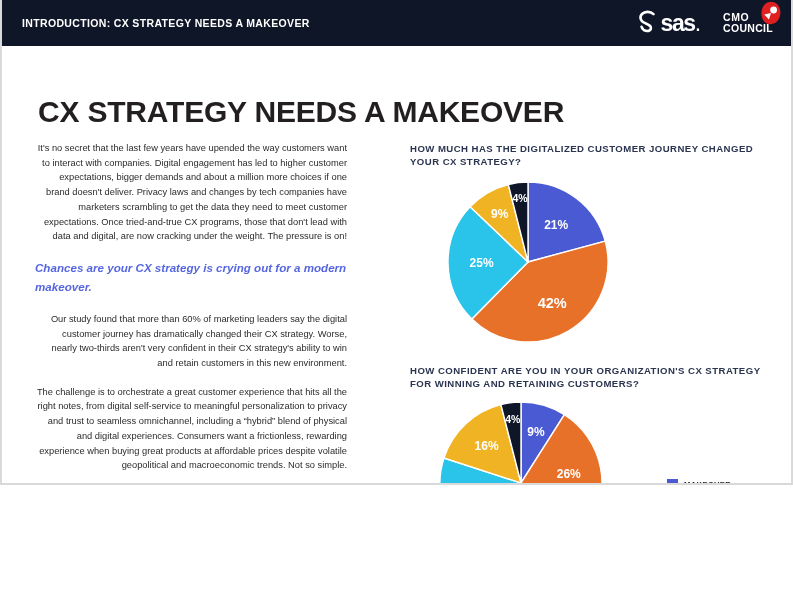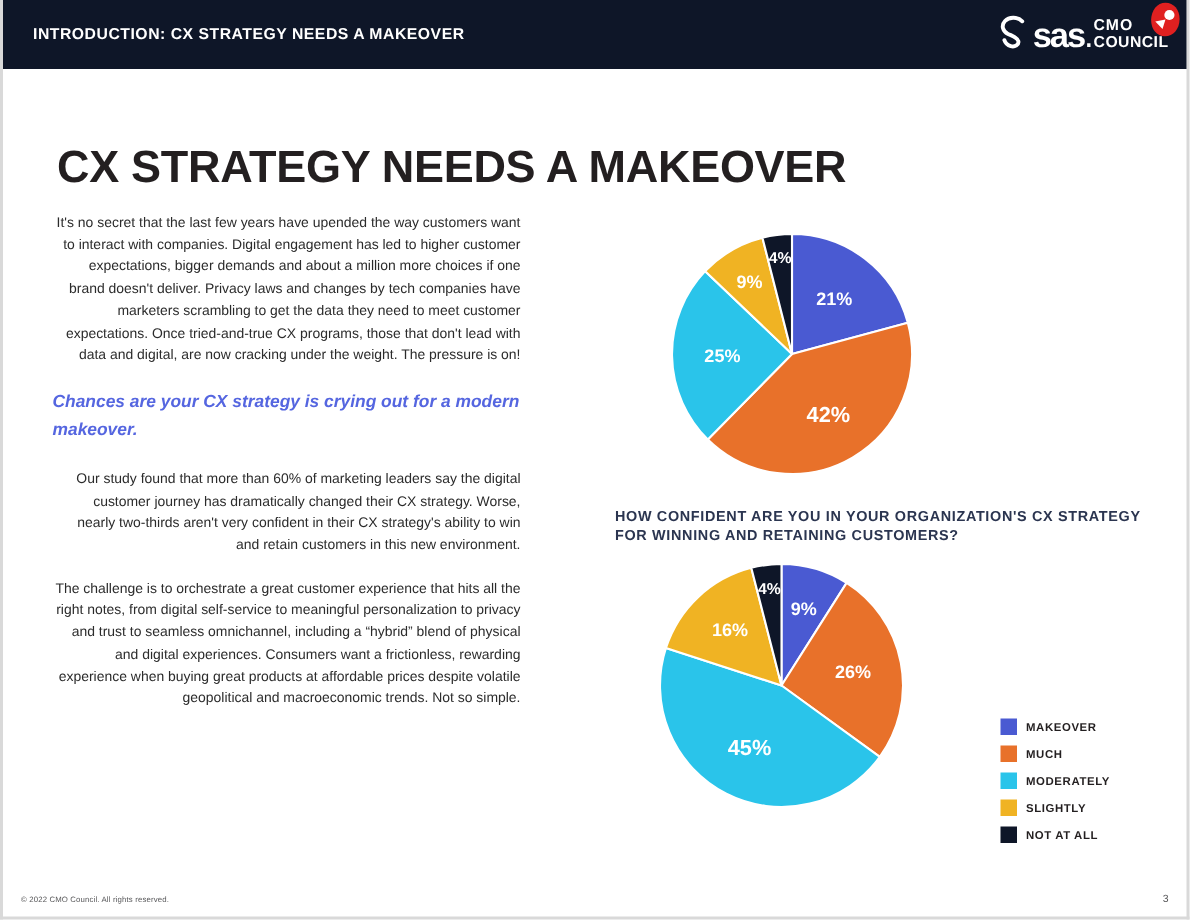--- a/index.html
+++ b/index.html
@@ -13,21 +13,21 @@
     overflow: hidden;
     font-family: "Liberation Sans", sans-serif;
     position: relative;
   }
 
   
   #page {
     position: absolute;
     left: 0; top: 0;
     width: 793px;
-    height: 613px;
+    height: 485px;
     background: #ffffff;
     box-sizing: border-box;
     border-left: 2px solid #d9d9d9;
     border-right: 2px solid #d9d9d9;
     border-bottom: 2px solid #d9d9d9;
     overflow: hidden;
   }
 
   
   #topbar {
@@ -44,21 +44,22 @@
     color: #ffffff;
     font-size: 10.5px;
     font-weight: bold;
     letter-spacing: 0.35px;
     margin-left: 20px;
     white-space: nowrap;
   }
   #topbar-logos {
     display: flex;
     align-items: center;
-    margin-right: 16px;
+    margin-right: 22px;
+    gap: 22px;
   }
   
   .sas-logo {
     display: flex;
     align-items: center;
     color: #ffffff;
   }
   .sas-mark {
     width: 22px;
     height: 26px;
@@ -251,20 +252,21 @@
   <div id="left-col">
     <p class="body-para">It's no secret that the last few years have upended the way customers want to interact with companies. Digital engagement has led to higher customer expectations, bigger demands and about a million more choices if one brand doesn't deliver. Privacy laws and changes by tech companies have marketers scrambling to get the data they need to meet customer expectations. Once tried-and-true CX programs, those that don't lead with data and digital, are now cracking under the weight. The pressure is on!</p>
     <p id="callout">Chances are your CX strategy is crying out for a modern makeover.</p>
     <p class="body-para">Our study found that more than 60% of marketing leaders say the digital customer journey has dramatically changed their CX strategy. Worse, nearly two-thirds aren't very confident in their CX strategy's ability to win and retain customers in this new environment.</p>
     <p class="body-para">The challenge is to orchestrate a great customer experience that hits all the right notes, from digital self-service to meaningful personalization to privacy and trust to seamless omnichannel, including a “hybrid” blend of physical and digital experiences. Consumers want a frictionless, rewarding experience when buying great products at affordable prices despite volatile geopolitical and macroeconomic trends. Not so simple.</p>
   </div>
 
   <div id="right-col">
 
     <div class="chart-block">
+      <div class="chart-heading">HOW MUCH HAS THE DIGITALIZED CUSTOMER JOURNEY CHANGED YOUR CX STRATEGY?</div>
       <div class="pie-wrap" id="pie-1" style="margin-top: 14px; margin-left: 38px; width: 160px; height: 160px;"><svg width="160" height="160" viewBox="0 0 160 160">
             <path d="M 80 80 L 80 0 A 80 80 0 0 1 157.22013633547485 59.09424614297115 Z" fill="#4a5ad2" stroke="#ffffff" stroke-width="1.4" stroke-linejoin="round"></path>
             <path d="M 80 80 L 157.22013633547485 59.09424614297115 A 80 80 0 0 1 23.873052801217852 137.00671713180054 Z" fill="#e8712a" stroke="#ffffff" stroke-width="1.4" stroke-linejoin="round"></path>
             <path d="M 80 80 L 23.873052801217852 137.00671713180054 A 80 80 0 0 1 22.12730134822 24.766398354260275 Z" fill="#2ac4ea" stroke="#ffffff" stroke-width="1.4" stroke-linejoin="round"></path>
             <path d="M 80 80 L 22.12730134822 24.766398354260275 A 80 80 0 0 1 60.29768745343985 2.4640800640267173 Z" fill="#f0b323" stroke="#ffffff" stroke-width="1.4" stroke-linejoin="round"></path>
             <path d="M 80 80 L 60.29768745343985 2.4640800640267173 A 80 80 0 0 1 79.99999999999999 0 Z" fill="#0e1628" stroke="#ffffff" stroke-width="1.4" stroke-linejoin="round"></path>
           </svg><div class="slice-label" style="left: 108.199px; top: 43.1518px;">21%</div><div class="slice-label big" style="left: 104.215px; top: 121.444px;">42%</div><div class="slice-label" style="left: 33.6056px; top: 80.7216px;">25%</div><div class="slice-label" style="left: 51.749px; top: 31.6484px;">9%</div><div class="slice-label sm" style="left: 72.0577px; top: 16.4947px;">4%</div></div>
     </div>
 
     <div class="chart-block" style="margin-top:22px;">

